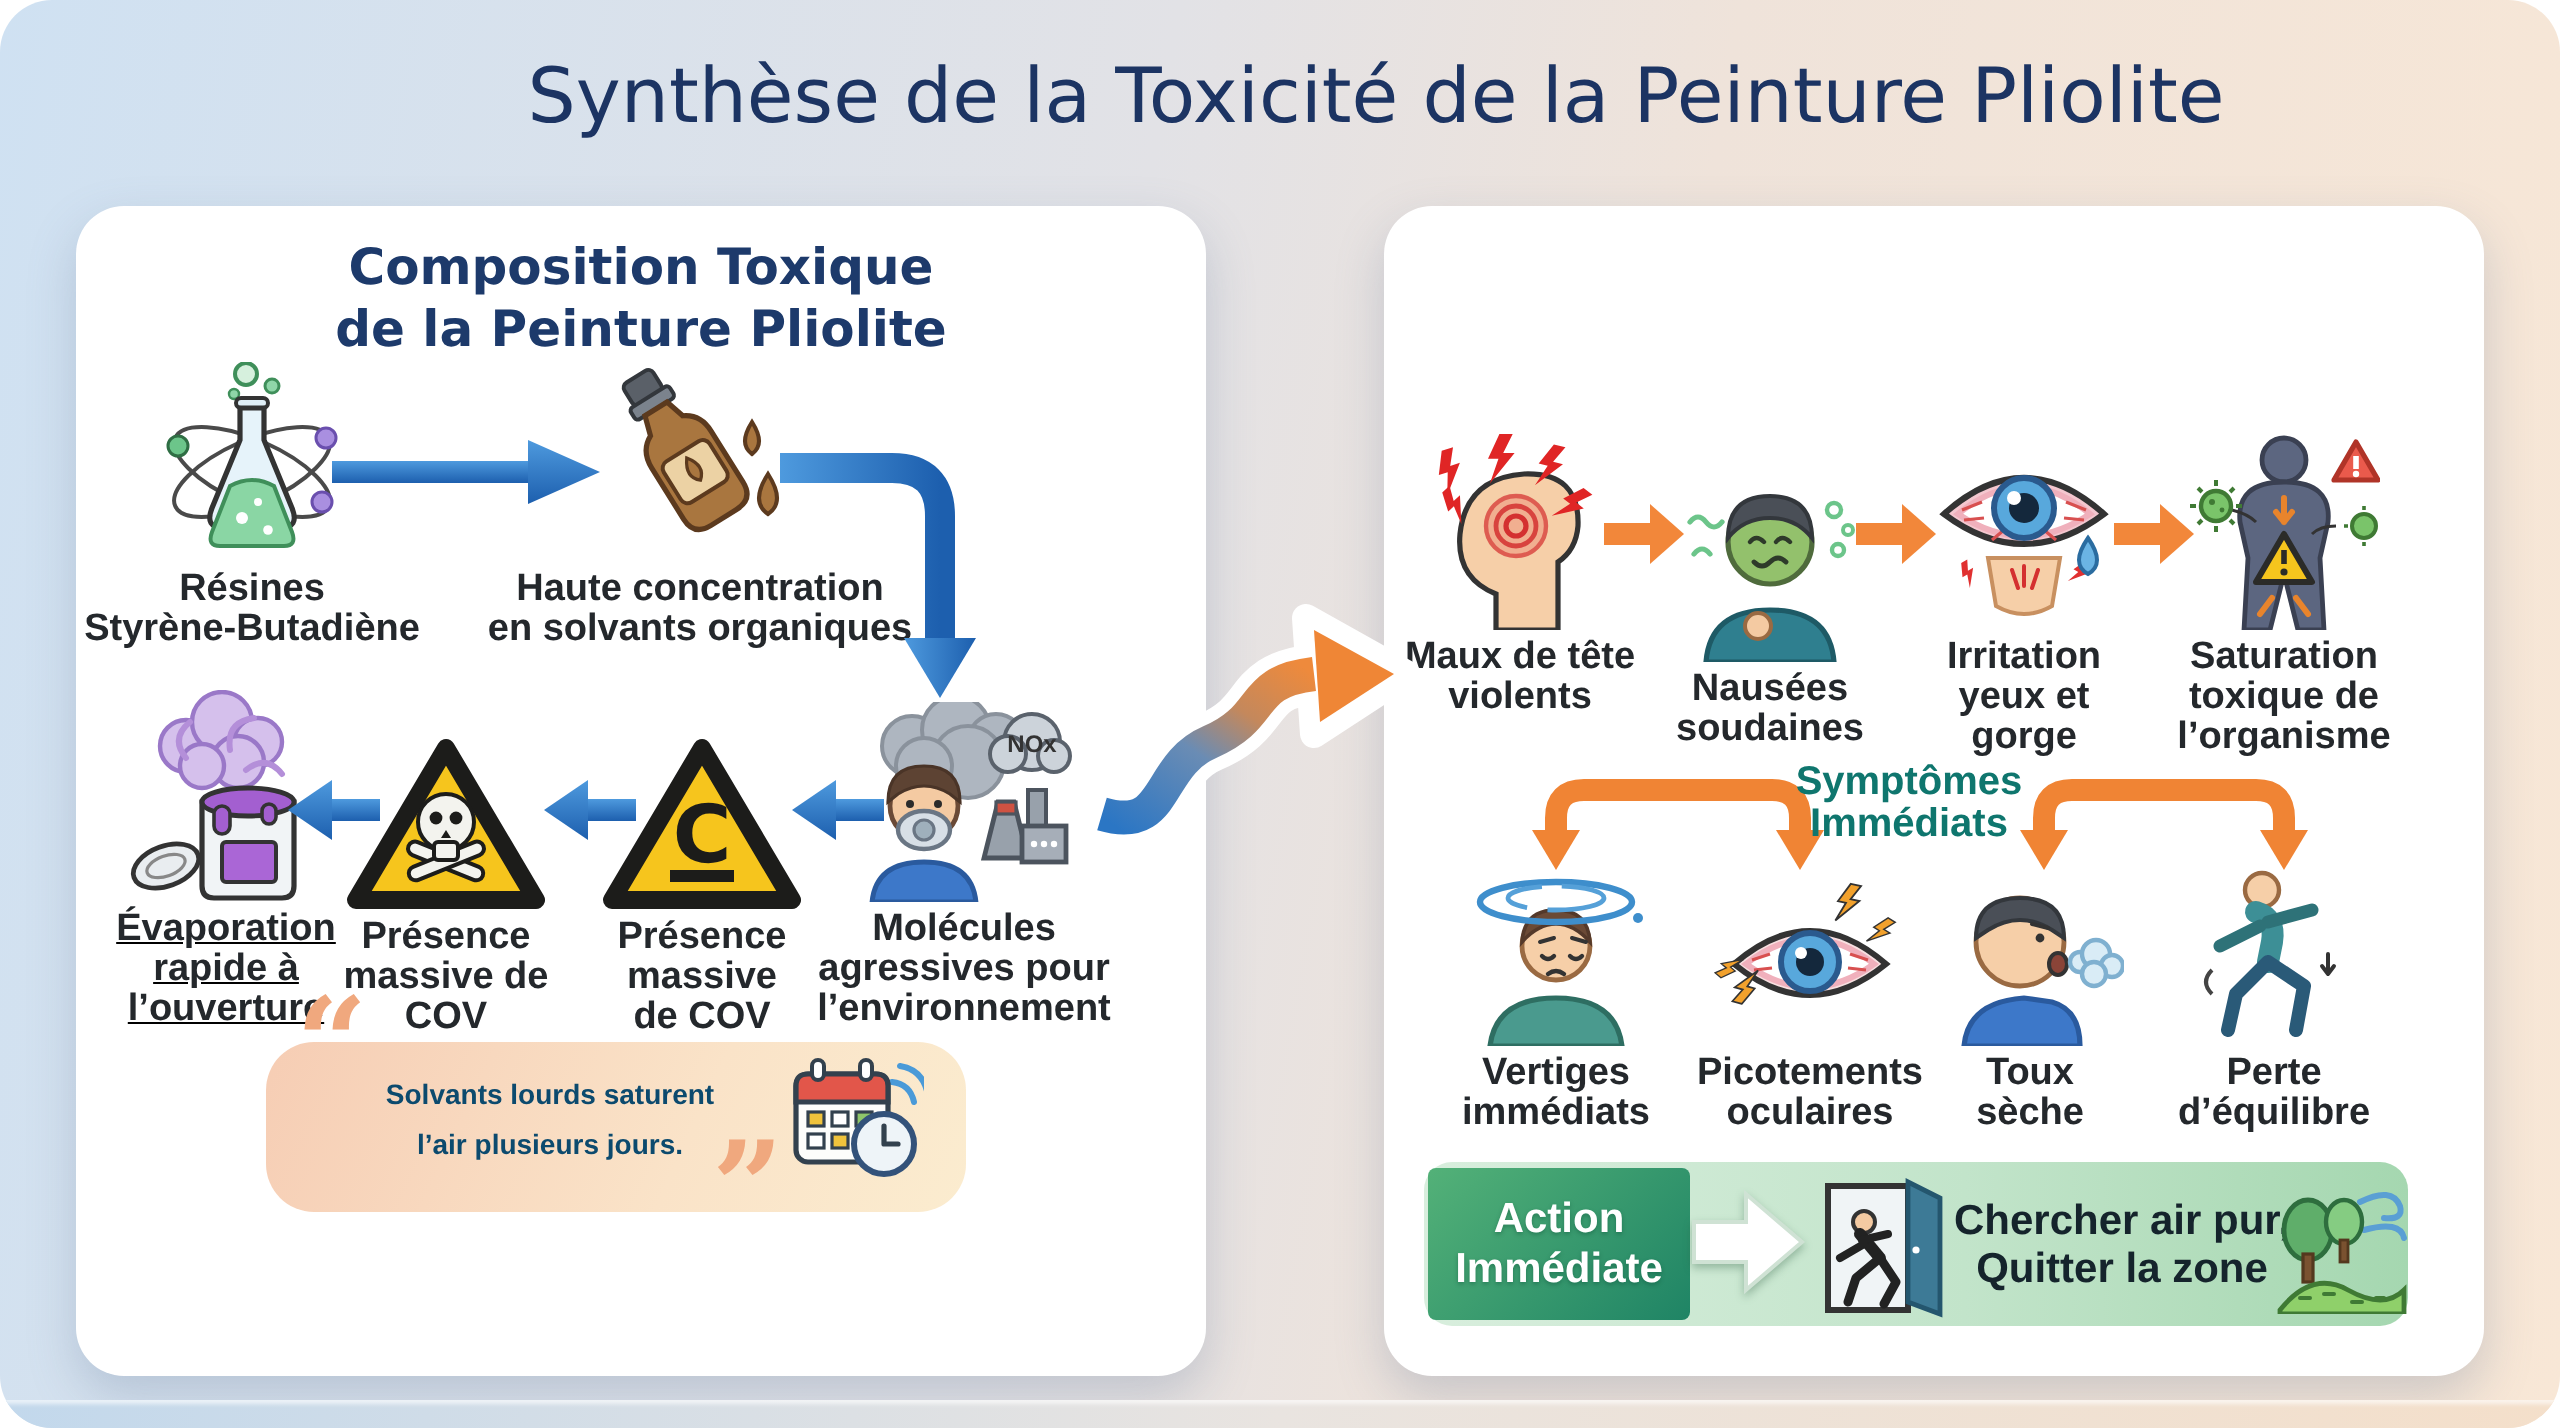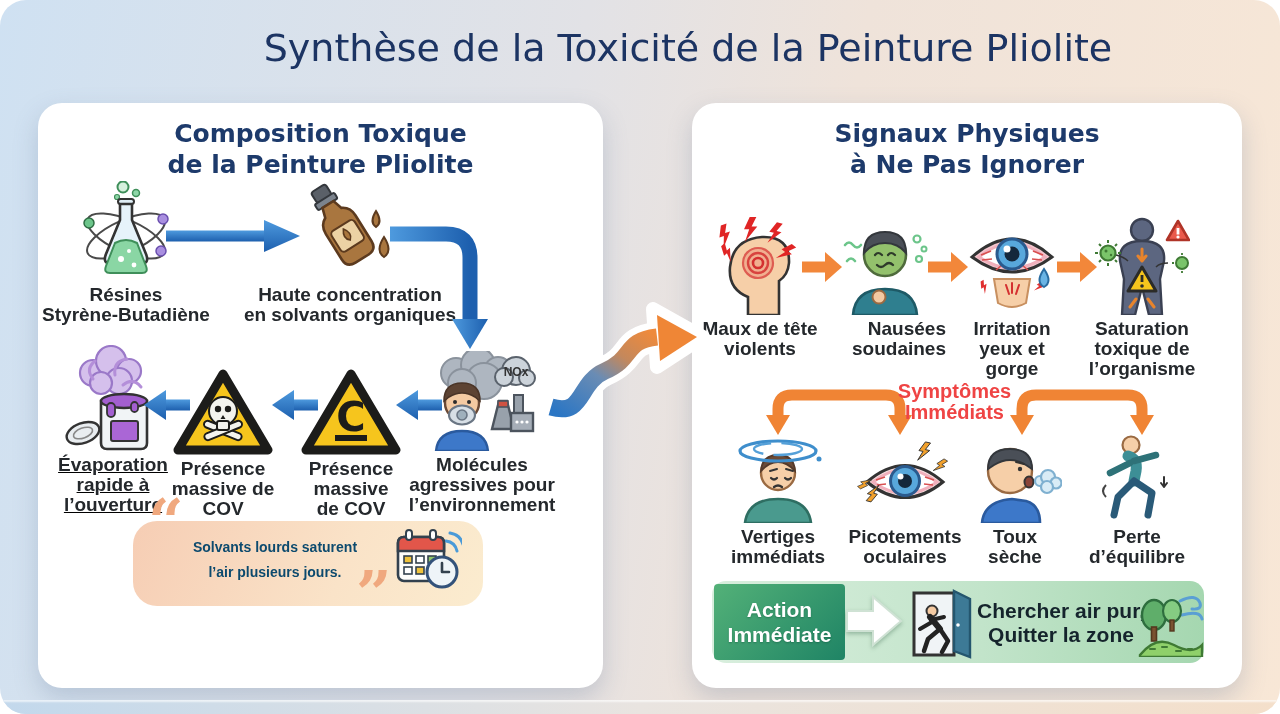--- a/index.html
+++ b/index.html
@@ -22,21 +22,21 @@
   .icw svg{display:block;}
   .lbl{font-weight:bold;font-size:19px;line-height:20px;color:#24282c;white-space:pre-line;margin-top:4px;}
   .abs{position:absolute;}
   .quote-box{position:absolute;left:95px;top:418px;width:350px;height:85px;border-radius:24px;
          background:linear-gradient(115deg,#f6cdb4 0%,#fae3c8 60%,#fbeccf 100%);}
   .quote-mark{position:absolute;font-family:"DejaVu Serif",serif;font-weight:bold;font-size:62px;
          line-height:1;color:#f0a87e;}
   .quote-text{position:absolute;left:112px;top:432px;width:250px;text-align:center;
          font-weight:bold;font-size:14px;line-height:25px;color:#0c4a6e;white-space:pre-line;}
   .branch-label{position:absolute;left:200px;top:278px;width:125px;text-align:center;
-         font-weight:bold;font-size:20px;line-height:21px;color:#ef4444;white-space:pre-line;}
+         font-weight:bold;font-size:20px;line-height:21px;color:#0f766e;white-space:pre-line;}
   .action-bar{position:absolute;left:20px;top:478px;width:492px;height:82px;border-radius:14px;
          background:linear-gradient(90deg,#d8eedd 0%,#c2e4ca 55%,#a5d7b0 100%);}
   .action-badge{position:absolute;left:2px;top:3px;width:131px;height:76px;border-radius:4px;
          background:linear-gradient(135deg,#53b178,#1f8465);display:flex;align-items:center;justify-content:center;
          color:#ffffff;font-weight:bold;font-size:21px;line-height:25px;text-align:center;white-space:pre-line;
          text-shadow:0 1px 2px rgba(0,60,40,.35);}
   .action-text{position:absolute;left:262px;top:18px;width:174px;text-align:center;
          font-weight:bold;font-size:21px;line-height:24px;color:#15242c;white-space:pre-line;}
   .warrow{filter:drop-shadow(0 2px 2px rgba(40,90,60,.35));}
 </style>
@@ -250,22 +250,20 @@
         <rect x="32" y="29" width="8" height="7" fill="#8fc66a"></rect>
           <rect x="8" y="40" width="8" height="7" fill="#ffffff"></rect>
         <rect x="20" y="40" width="8" height="7" fill="#f0c33c"></rect>
       </g>
       <circle cx="46" cy="45" r="15" fill="#eef4f8" stroke="#33527a" stroke-width="3"></circle>
       <path d="M46,45 V36 M46,45 h7" stroke="#33414e" stroke-width="2.6" stroke-linecap="round" fill="none"></path>
     </svg>
   </div>
 
   <div class="panel panel-right">
-    <div class="panel-title">Signaux Physiques
-à Ne Pas Ignorer</div>
 
     <div class="node" style="left:7px;top:112px;width:122px;">
       <div class="icw" style="height:100px;">
         <svg width="92" height="98" viewBox="0 0 92 98">
           <path d="M34,98 V80 Q14,72 16,50 Q19,22 48,20 Q76,19 75,46 Q74,58 65,64 L65,98 Z" fill="#f6cfa8" stroke="#333333" stroke-width="2.6"></path>
           <circle cx="44" cy="46" r="16" fill="rgba(228,80,70,0.25)"></circle>
           <g fill="none" stroke="#d43030">
             <circle cx="44" cy="46" r="5" stroke-width="2.6"></circle>
             <circle cx="44" cy="46" r="10" stroke-width="2.4" opacity="0.85"></circle>
             <circle cx="44" cy="46" r="15" stroke-width="2.2" opacity="0.65"></circle>
@@ -281,21 +279,21 @@
       </div>
       <div class="lbl">Maux de tête
 violents</div>
     </div>
 
     <svg class="abs" style="left:109px;top:146px;" width="42" height="36" viewBox="0 0 42 36">
       <rect x="1" y="12.5" width="25" height="11" fill="#f2873a"></rect>
         <polygon points="24,3 41,18 24,33" fill="#f2873a"></polygon>
     </svg>
 
-    <div class="node" style="left:132px;top:112px;width:122px;text-align:right;">
+    <div class="node" style="left:132px;top:128px;width:122px;">
       <div class="icw" style="height:100px;">
         <svg width="92" height="98" viewBox="0 0 92 98">
           <path d="M14,98 q2,-26 32,-26 q30,0 32,26 Z" fill="#2f7f8f" stroke="#1e5a66" stroke-width="2.6"></path>
           <circle cx="46" cy="38" r="21" fill="#93c16c" stroke="#4f6b3c" stroke-width="2.6"></circle>
           <path d="M25,36 q0,-21 21,-21 q21,0 21,21 q-8,-10 -21,-10 q-13,0 -21,10 Z" fill="#4a4f57" stroke="#33373c" stroke-width="2"></path>
           <path d="M36,38 q3,-4 7,0 M49,38 q3,-4 7,0" fill="none" stroke="#2e3a2a" stroke-width="2.2" stroke-linecap="round"></path>
           <path d="M38,48 q4,4 8,0 q4,-4 8,0" fill="none" stroke="#2e3a2a" stroke-width="2.4" stroke-linecap="round"></path>
           <circle cx="40" cy="80" r="6.5" fill="#f4caa2" stroke="#9a6a42" stroke-width="2"></circle>
           <g fill="none" stroke="#6cc58a" stroke-width="2.6" stroke-linecap="round">
             <path d="M6,28 q4,-5 8,0 q4,5 8,0"></path>

